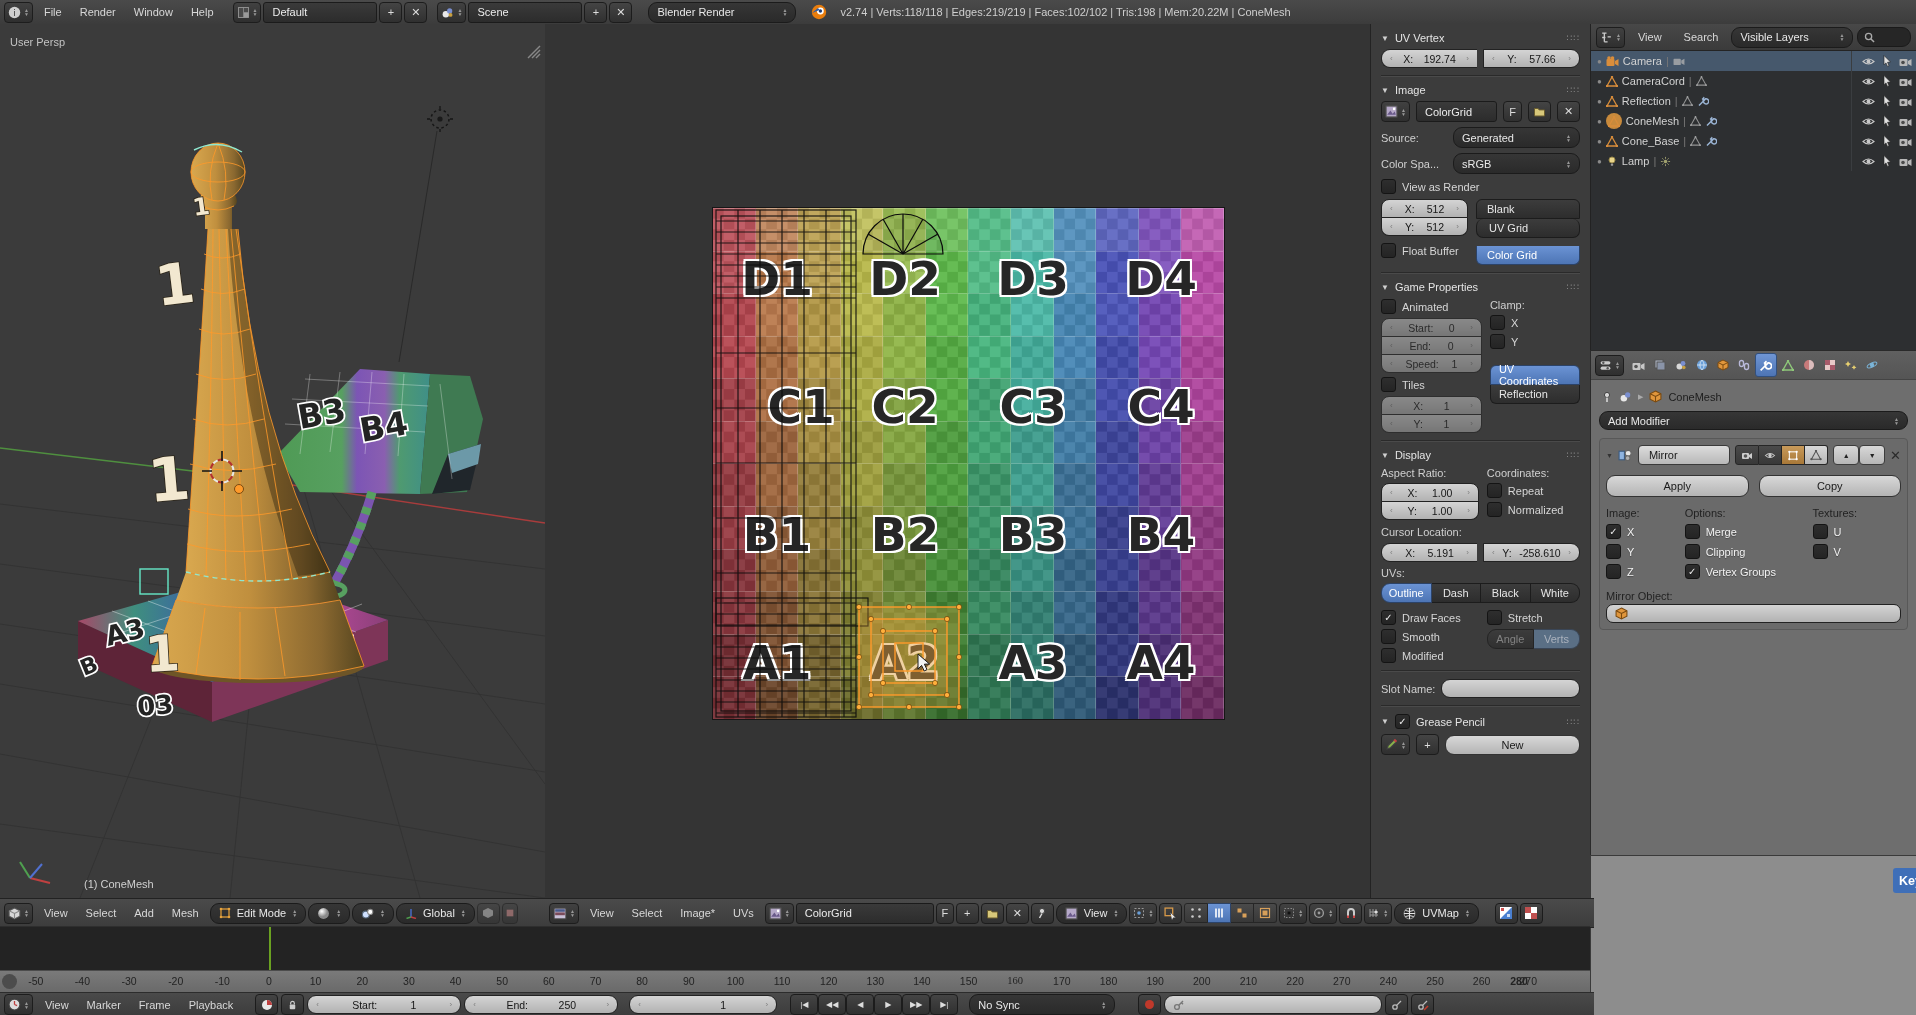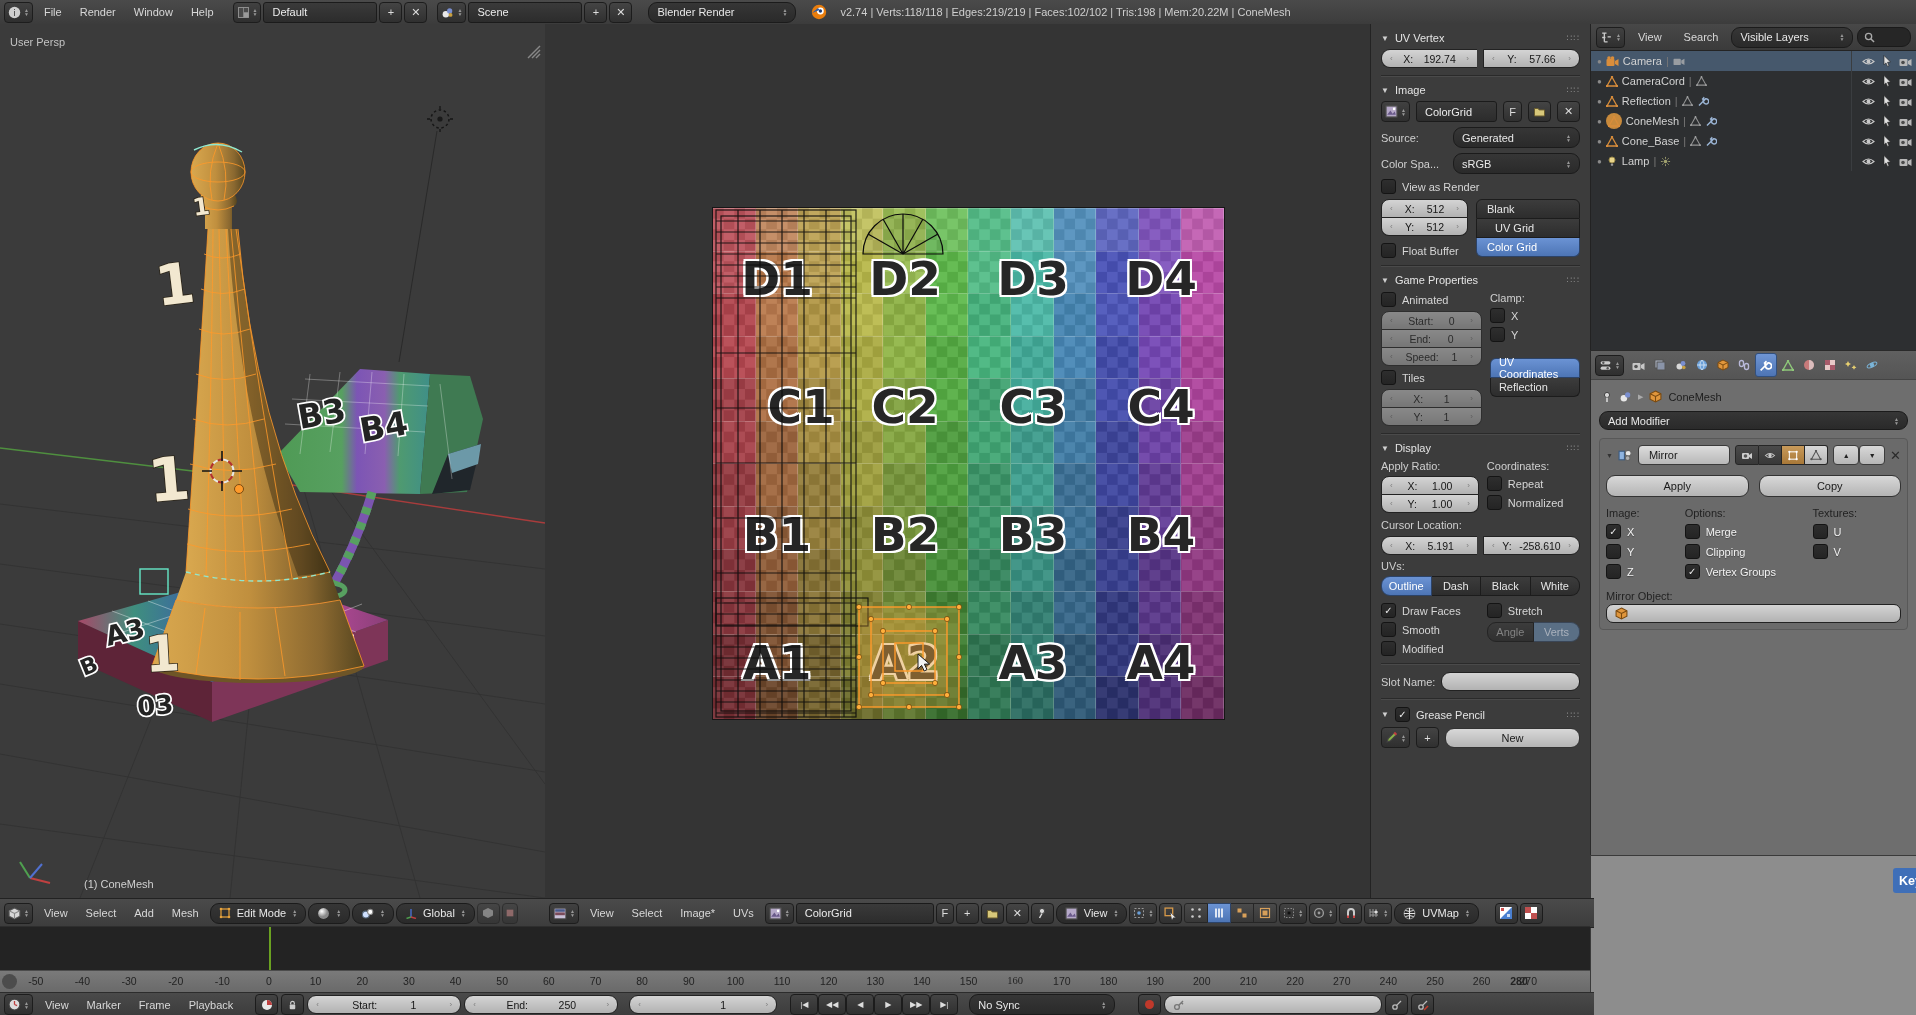--- a/index.html
+++ b/index.html
@@ -665,22 +665,22 @@
               <span class="arr">›</span>
             </div>
         </div>
         <div class="cbrow" style="margin-top:3px">
             <span class="cb"></span>
             <span>Float Buffer</span>
           </div>
       </div>
       <div class="vseg" style="width:104px" id="gentypes">
           <span class="btn" style="padding-left: 10px;">Blank</span>
-          <span class="btn" style="padding-left: 18px;">UV Grid</span>
-          <span class="btn blue" style="padding-left: 10px;">Color Grid</span>
+          <span class="btn" style="padding-left: 12px; border-radius: 7px;">UV Grid</span>
+          <span class="btn blue" style="padding-left: 10px; margin-top: 8px;">Color Grid</span>
         </div>
     </div>
     <hr class="sep">
     <div class="ph">
         <span class="tri">▼</span>
         <span>Game Properties</span>
         <span class="grip">∷∷</span>
       </div>
     <div class="twocol" style="margin-top:6px">
       <div class="col" style="flex:1.12">
@@ -744,21 +744,21 @@
       </div>
     </div>
     <hr class="sep">
     <div class="ph">
         <span class="tri">▼</span>
         <span>Display</span>
         <span class="grip">∷∷</span>
       </div>
     <div class="twocol" style="margin-top:6px">
       <div class="col" style="flex:1.05">
-        <div class="seclbl">Apply Ratio:</div>
+        <div class="seclbl">Aspect Ratio:</div>
         <div class="stack">
           <div class="fl">
               <span class="arr">‹</span>
               <span>X:</span>
               <span>1.00</span>
               <span class="arr">›</span>
             </div>
           <div class="fl">
               <span class="arr">‹</span>
               <span>Y:</span>

